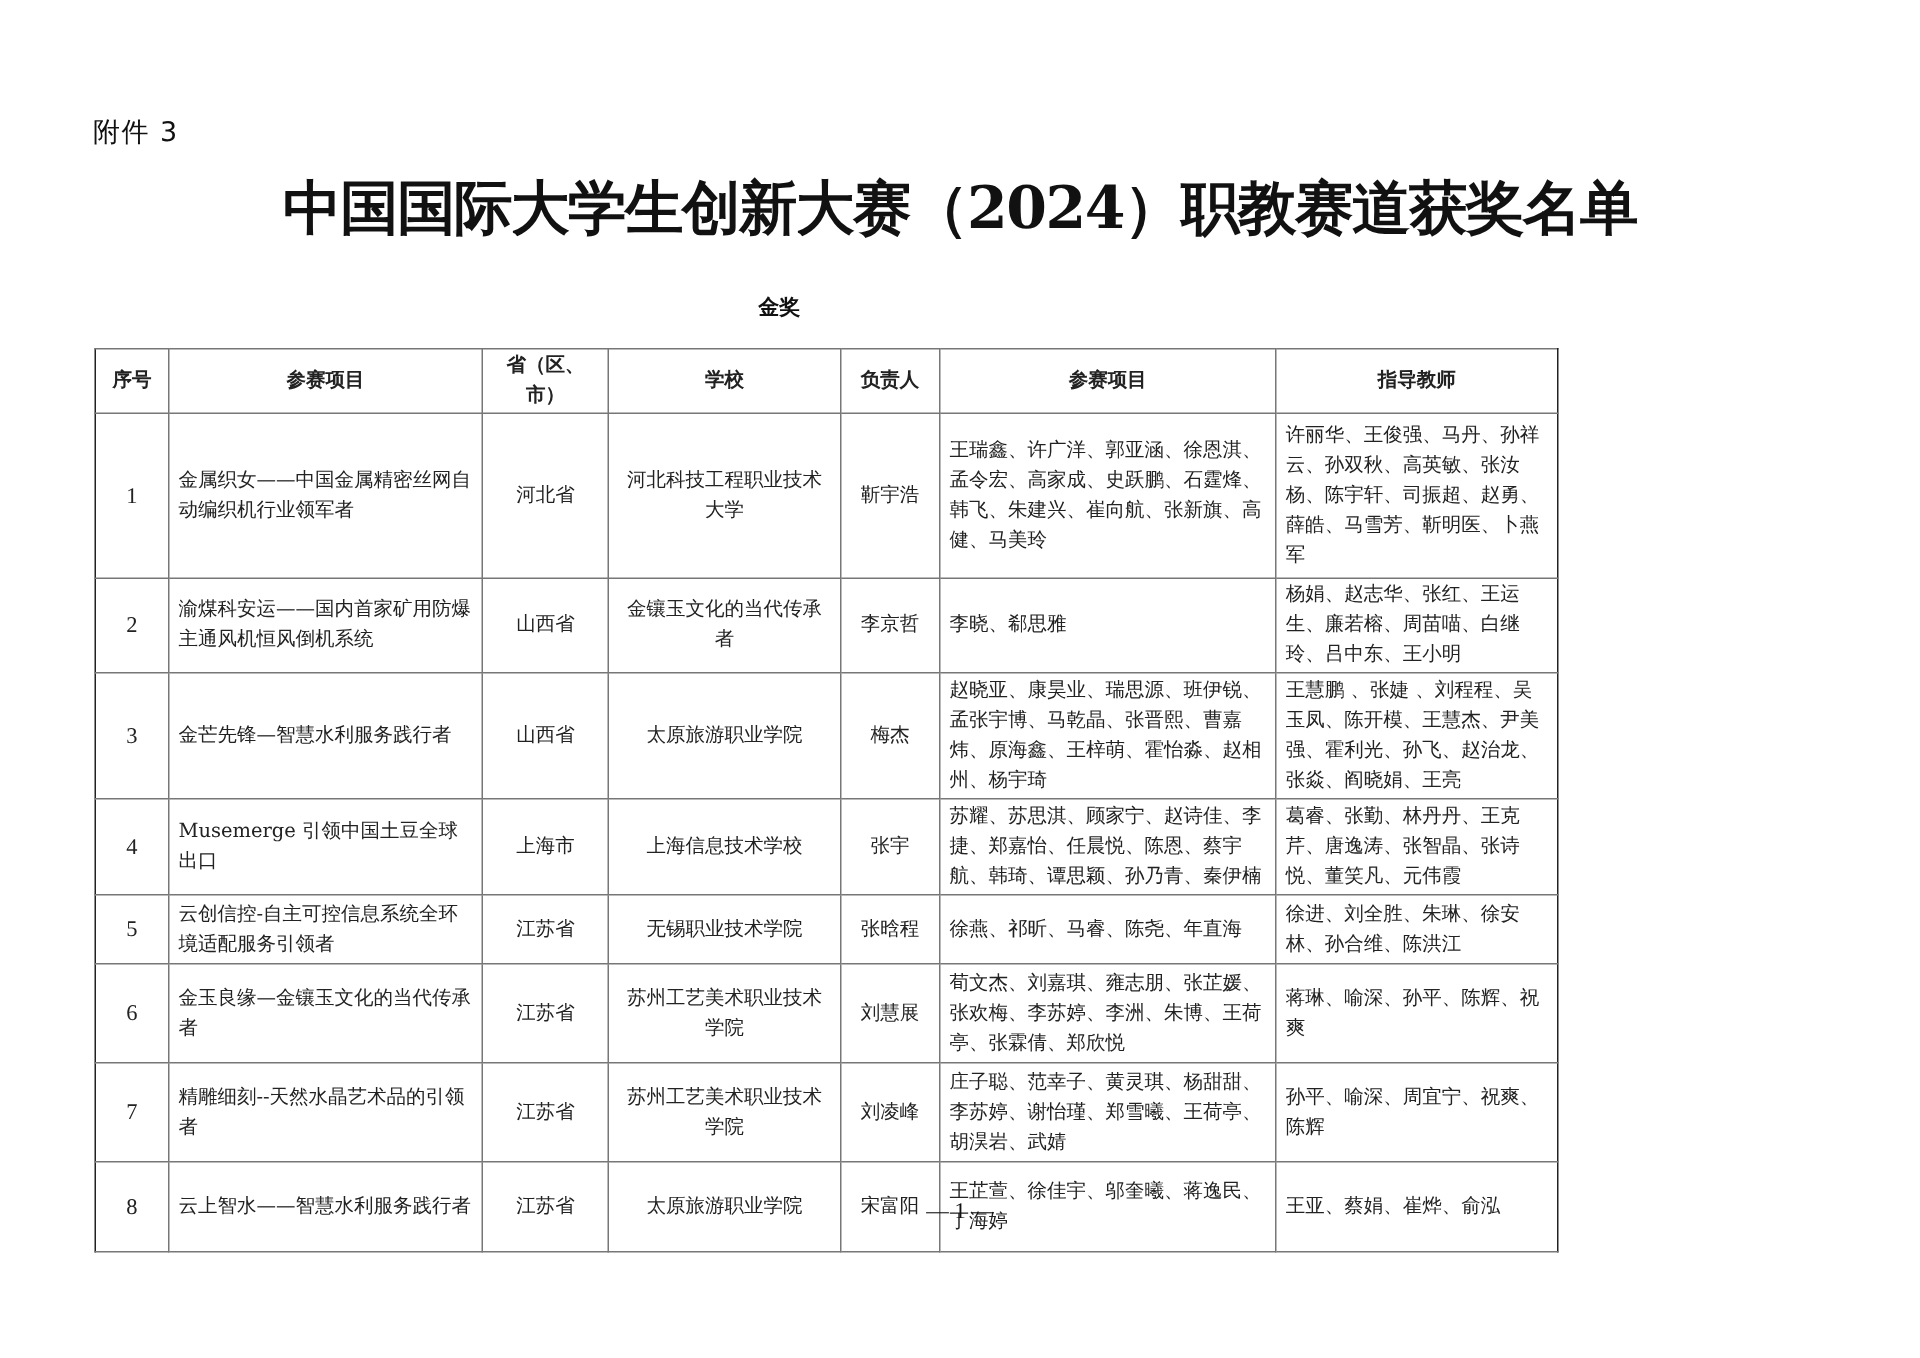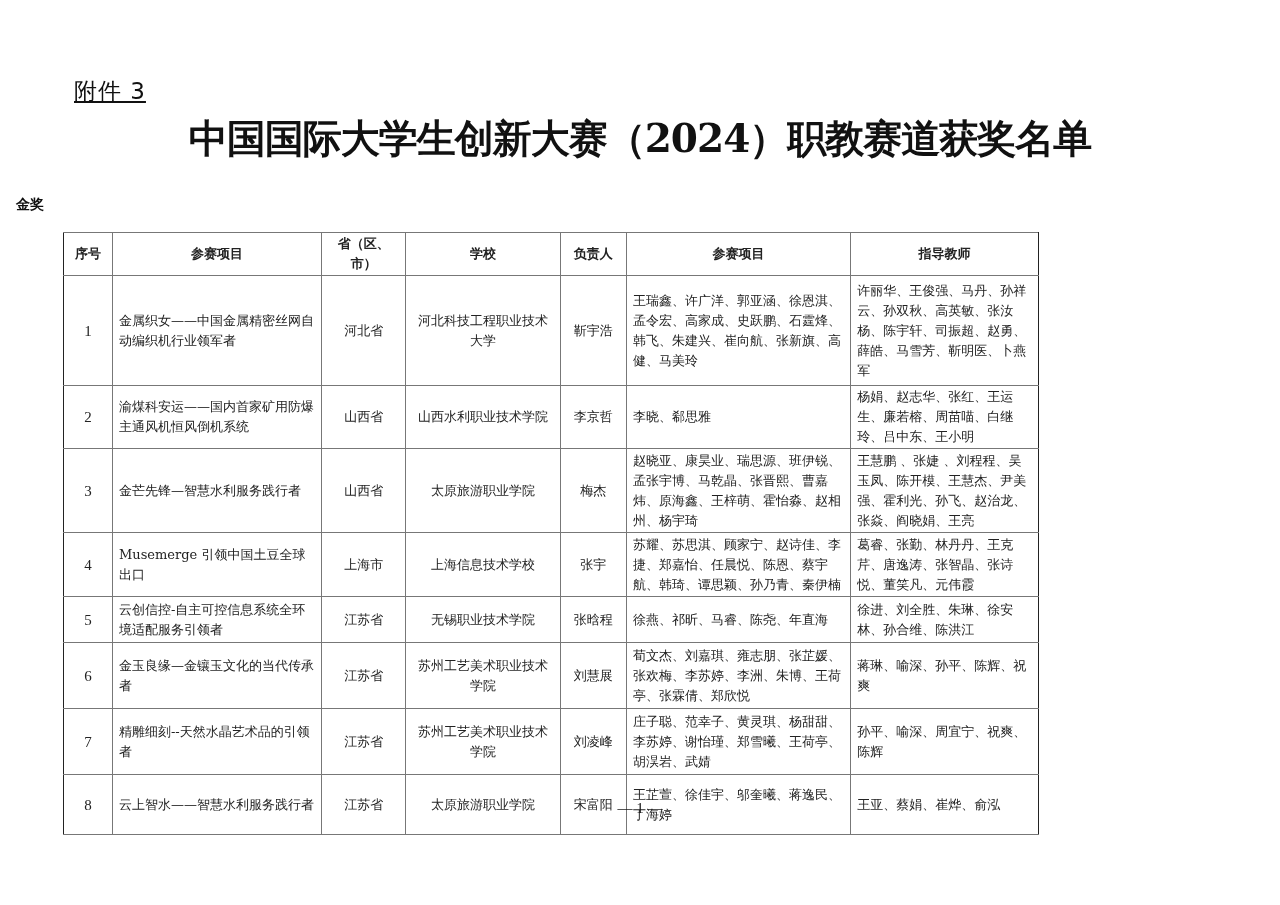--- a/index.html
+++ b/index.html
@@ -1,19 +1,19 @@
 <!DOCTYPE html>
 <html><head>
 <meta charset="utf-8">
 <style>
   html, body { margin: 0; padding: 0; background: #ffffff; }
   body { width: 1280px; height: 905px; position: relative; overflow: hidden; font-family: "DejaVu Serif", "Liberation Serif", serif; color: #111; }
-  .attach { position: absolute; left: 74px; top: 76px; font-size: 23px; font-family: "DejaVu Sans", sans-serif; letter-spacing: 1px; text-decoration: underline; }
+  .attach { position: absolute; left: 62px; top: 76px; font-size: 18px; font-family: "DejaVu Sans", sans-serif; letter-spacing: 1px; }
   .title { position: absolute; left: 0; width: 1280px; top: 112px; text-align: center; font-size: 39px; font-weight: bold; font-family: "DejaVu Serif", serif; letter-spacing: -1px; }
-  .subtitle { position: absolute; left: 0; width: 1039px; top: 196px; text-align: left; font-size: 14px; font-weight: bold; font-family: "DejaVu Sans", sans-serif; padding-left: 16px; }
+  .subtitle { position: absolute; left: 0; width: 1039px; top: 196px; text-align: center; font-size: 14px; font-weight: bold; font-family: "DejaVu Sans", sans-serif; }
   table.awards { position: absolute; left: 63px; top: 232px; width: 976px; border-collapse: collapse; font-size: 13px; line-height: 20px; }
   table.awards th, table.awards td { border: 1px solid #777; padding: 1px 6px; vertical-align: middle; color: #222; }
   table.awards th { font-weight: bold; font-family: "DejaVu Sans", sans-serif; font-size: 13px; height: 27px; text-align: center; }
   table.awards { border-top: 1.5px solid #222; border-bottom: 1.5px solid #222; }
   table.awards tr > *:first-child { border-left: 1.5px solid #222; }
   table.awards tr > *:last-child { border-right: 1.5px solid #222; }
   td.c { text-align: center; }
   td.l { text-align: left; }
   td.no { font-family: "Liberation Serif", serif; font-size: 15px; }
   .pagenum { position: absolute; left: 0; width: 1280px; top: 800px; text-align: center; font-size: 15px; font-family: "Liberation Serif", serif; }
@@ -53,21 +53,21 @@
       <td class="c">河北省</td>
       <td class="c">河北科技工程职业技术大学</td>
       <td class="c">靳宇浩</td>
       <td class="l">王瑞鑫、许广洋、郭亚涵、徐恩淇、孟令宏、高家成、史跃鹏、石霆烽、韩飞、朱建兴、崔向航、张新旗、高健、马美玲</td>
       <td class="l">许丽华、王俊强、马丹、孙祥云、孙双秋、高英敏、张汝杨、陈宇轩、司振超、赵勇、薛皓、马雪芳、靳明医、卜燕军</td>
     </tr>
     <tr style="height:62px">
       <td class="c no">2</td>
       <td class="l">渝煤科安运——国内首家矿用防爆主通风机恒风倒机系统</td>
       <td class="c">山西省</td>
-      <td class="c">山西水利职业技术学院</td>
+      <td class="c">金镶玉文化的当代传承者</td>
       <td class="c">李京哲</td>
       <td class="l">李晓、郗思雅</td>
       <td class="l">杨娟、赵志华、张红、王运生、廉若榕、周苗喵、白继玲、吕中东、王小明</td>
     </tr>
     <tr style="height:84px">
       <td class="c no">3</td>
       <td class="l">金芒先锋—智慧水利服务践行者</td>
       <td class="c">山西省</td>
       <td class="c">太原旅游职业学院</td>
       <td class="c">梅杰</td>

